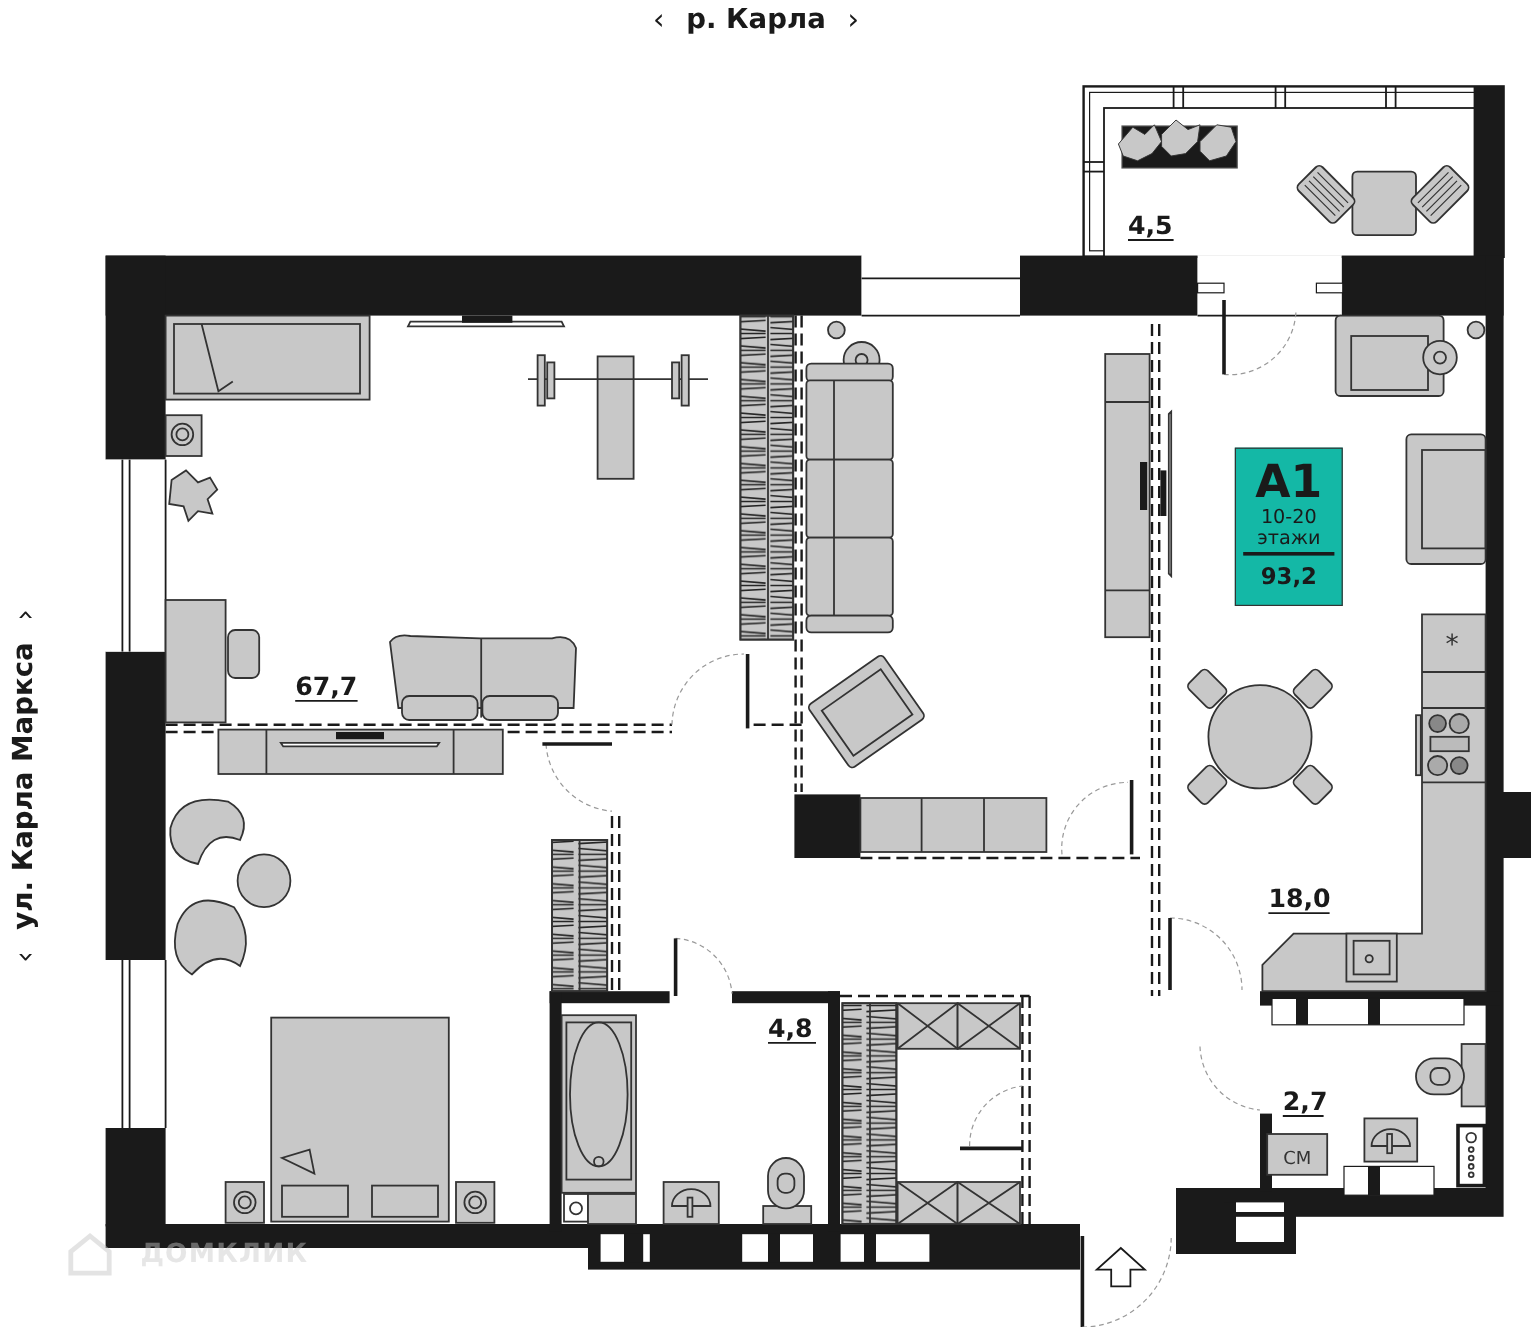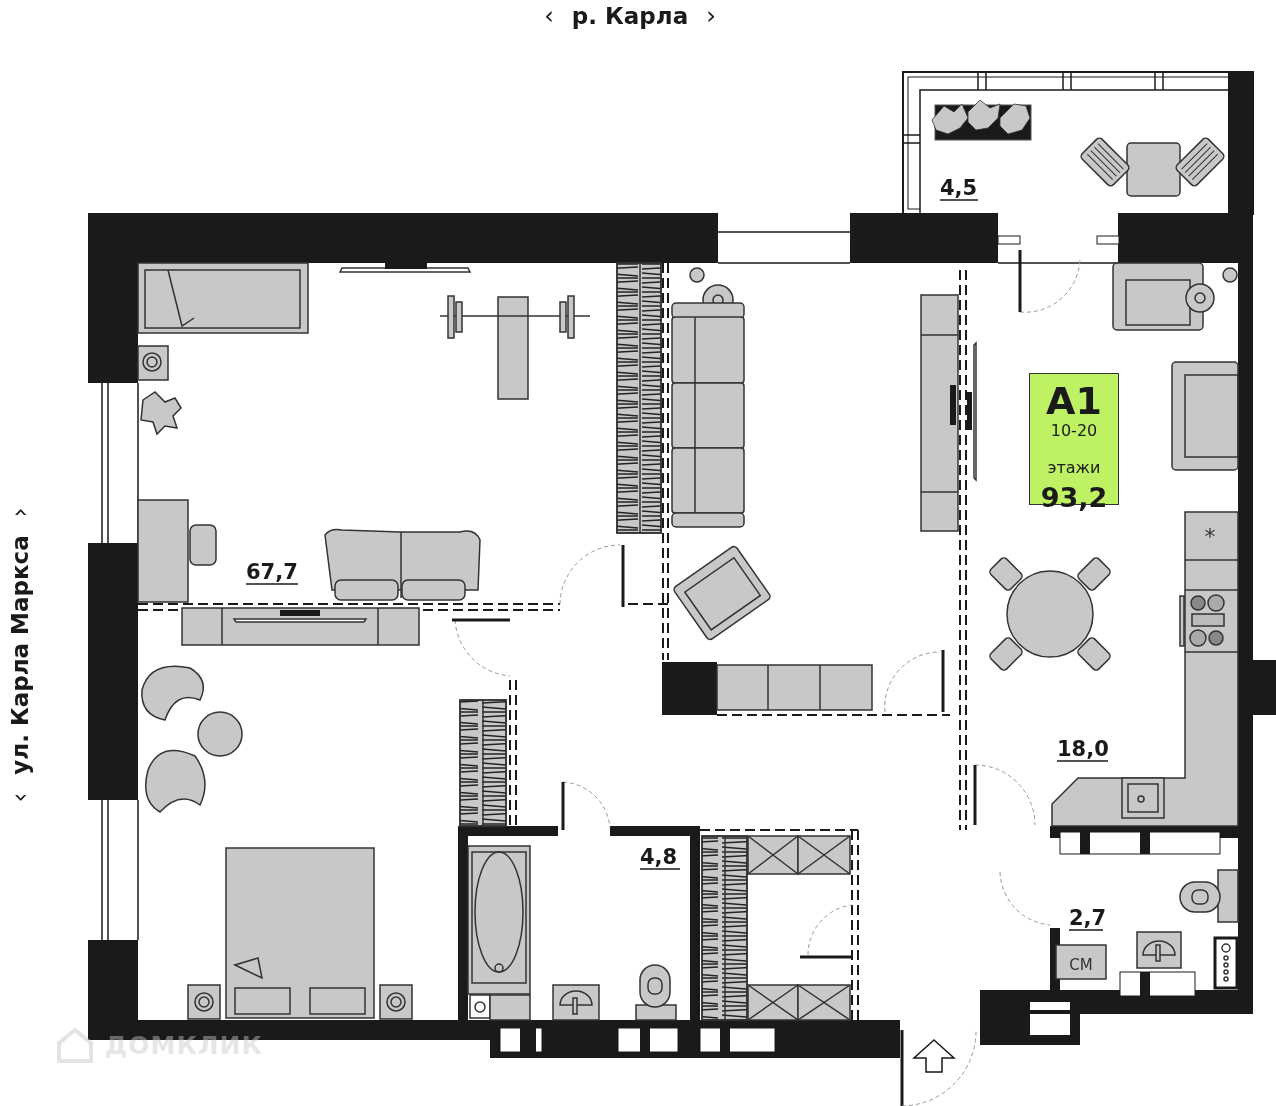--- a/index.html
+++ b/index.html
@@ -16,32 +16,32 @@
     position: absolute; left: 20px; top: 165px;
     transform: translate(-50%, -50%) rotate(-90deg);
     white-space: nowrap; display: flex; align-items: center; gap: 18px;
     font-weight: bold; font-size: 23px; color: #1a1a1a;
   }
   .chev { font-weight: normal; font-size: 24px; }
   svg.plan { position: absolute; left: 0; top: 0; }
   .area { font-weight: bold; font-size: 21px; fill: #1a1a1a; font-family: "DejaVu Sans", sans-serif; }
   .badge {
     position: absolute; left: 1029px; top: 373px; width: 90px; height: 132px;
-    border: 1.5px solid #333; box-sizing: border-box; background: #bef264;
+    border: 1.5px solid #333; box-sizing: border-box; background: #14b8a6;
     display: flex; flex-direction: column; align-items: center; justify-content: flex-start;
     color: #1a1a1a;
   }
   .badge .code { font-weight: bold; font-size: 38px; line-height: 42px; margin-top: 6px; }
   .badge .floors { font-size: 16px; line-height: 17px; }
-  .badge .floors-label { font-size: 16px; line-height: 17px; margin-top: 20px; }
+  .badge .floors-label { font-size: 16px; line-height: 17px; }
   .badge .rule { width: 76px; height: 3px; background: #1a1a1a; margin: 4px 0 2px; }
-  .badge .total { font-weight: bold; font-size: 27px; line-height: 32px; }
+  .badge .total { font-weight: bold; font-size: 19px; line-height: 32px; }
   .watermark {
-    position: absolute; left: 55px; top: 1025px; display: flex; align-items: center; gap: 10px;
-    color: rgba(200,200,200,0.45); font-size: 25px; font-weight: bold; letter-spacing: 1px;
+    position: absolute; left: 55px; top: 1025px; display: flex; align-items: center; gap: 22px;
+    color: rgba(200,200,200,0.45); font-size: 22px; font-weight: bold; letter-spacing: 1px;
   }
   .wm-house { width: 40px; height: 40px; }
   .cm-label { font-size: 15px; fill: #333; font-family: "DejaVu Sans", sans-serif; }
 </style>
 </head>
 <body>
 
 <div class="street-top">
   <span class="chev">‹</span>
   <span>р. Карла</span>

